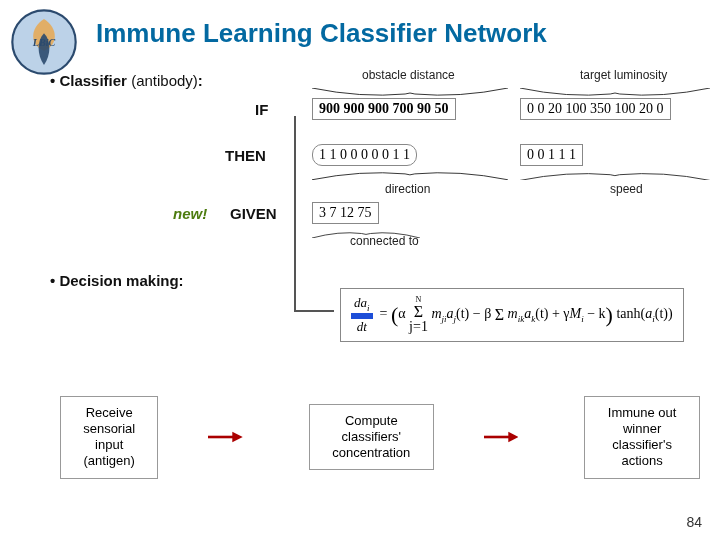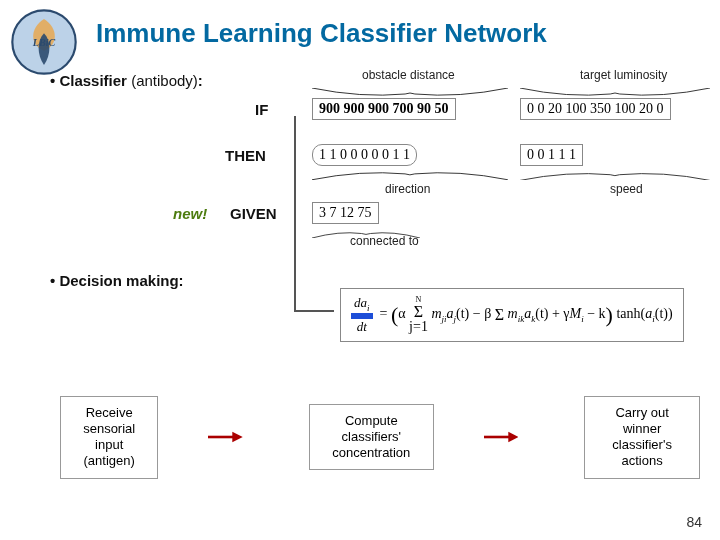--- a/index.html
+++ b/index.html
@@ -275,18 +275,18 @@
           <polygon points="28,2 40,8 28,14" fill="#a00"></polygon>
         </svg>
     </span>
     <div class="fbox b2">Compute classifiers' concentration</div>
     <span class="arrow">
       <svg viewBox="0 0 40 16">
           <line x1="0" y1="8" x2="30" y2="8" stroke="#a00" stroke-width="3"></line>
           <polygon points="28,2 40,8 28,14" fill="#a00"></polygon>
         </svg>
     </span>
-    <div class="fbox b3">Carry out winner classifier's actions</div>
+    <div class="fbox b3">Immune out winner classifier's actions</div>
   </div>
 
 </div>
 
 <div class="pagenum">84</div>
 
 </body></html>

